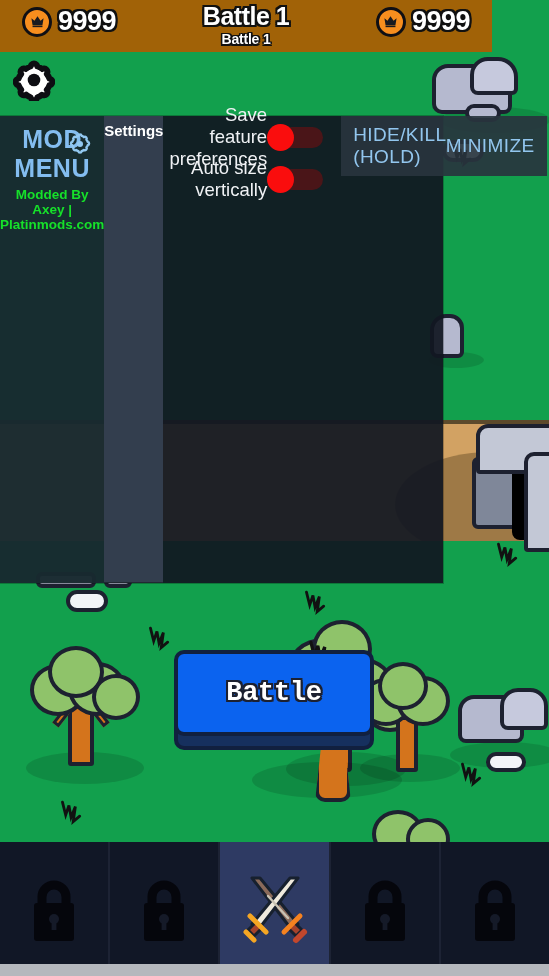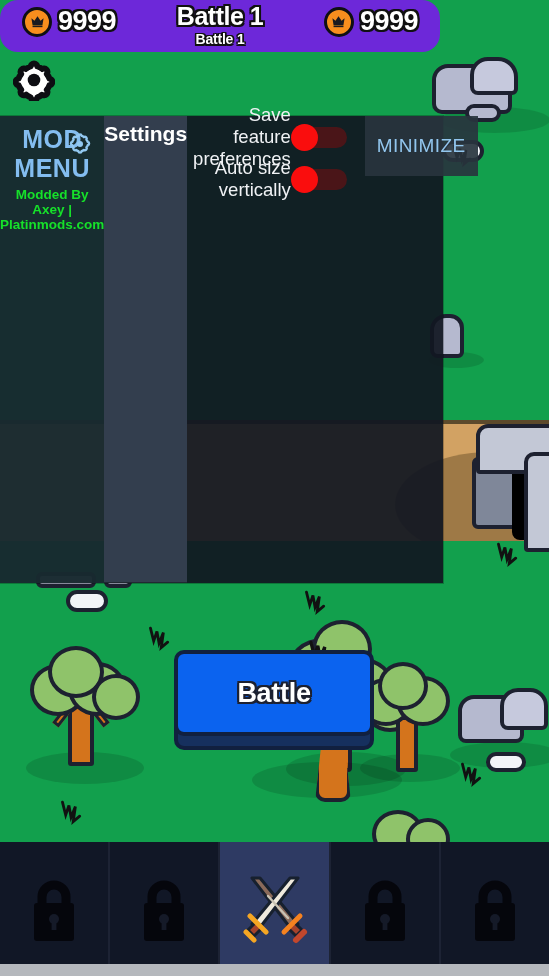--- a/index.html
+++ b/index.html
@@ -11,24 +11,23 @@
   }
   #screen {
     position:relative;
     width:549px; height:976px;
     overflow:hidden;
     background:#12a04d;
   }
 
   
   #topbar {
-    position:absolute; left:0; top:0; width:440px; height:52px;
-    background:#6d28d9;
+    position:absolute; left:0; top:0; width:492px; height:52px;
+    background:#a16207;
     z-index:6;
-    border-radius:18px;
   }
   .currency { position:absolute; top:6px; display:flex; align-items:center; gap:6px; }
   .currency.left { left:22px; }
   .currency.right { right:22px; }
   .coin {
     width:30px; height:30px; border-radius:50%;
     background:#f78e1e; border:3px solid #0f0f14;
     display:flex; align-items:center; justify-content:center;
     flex:0 0 auto;
   }
@@ -125,21 +124,21 @@
   #mm-gear {
     position:absolute; right:10px; top:14px; width:28px; height:28px;
     display:flex; align-items:center; justify-content:center;
   }
   #mm-gear svg { width:26px; height:26px; display:block; }
 
   #mm-tabbar {
     background:#333e4e; text-align:center; padding:6px 0 7px 0;
     border-bottom:1px solid rgba(0,0,0,0.35);
   }
-  #mm-tab-label { font-size:21px; font-weight:bold; color:#ffffff; }
+  #mm-tab-label { font-size:15px; font-weight:bold; color:#ffffff; }
 
   #mm-body { flex:1 1 auto; position:relative; }
 
   .mm-row {
     display:flex; align-items:center; justify-content:space-between;
     padding:0 18px 0 6px; height:42px;text-align:right;
   }
   .mm-row .label { font-size:18.5px; color:#f0f2f5; }
   .toggle {
     position:relative; width:56px; height:27px;
@@ -171,21 +170,21 @@
     position:absolute; left:174px; top:650px; width:200px; height:100px;
     z-index:4;
   }
   #battle-shadow {
     position:absolute; left:0; top:8px; width:200px; height:92px;
     background:#16305e; border:4px solid #11203f; border-radius:10px;
   }
   #battle-face {
     position:absolute; left:0; top:0; width:200px; height:86px;
     background:#0b63ef; border:4px solid #11203f; border-radius:10px;
-    display:flex; align-items:center; justify-content:center;
+    display:flex; align-items:center; justify-content:center;font-family:Liberation Mono, monospace;
   }
   #battle-label {
     font-size:27px; font-weight:bold; color:#fff; letter-spacing:-0.3px;
     text-shadow:
       -2px 0 #1d2130,2px 0 #1d2130,0 -2px #1d2130,0 2px #1d2130,
       -2px -2px #1d2130,2px -2px #1d2130,-2px 2px #1d2130,2px 2px #1d2130;
   }
 
   
   #bottomnav {
@@ -391,20 +390,21 @@
         <span class="toggle">
           <span class="track"></span>
           <span class="thumb"></span>
         </span>
       </div>
 
 
     </div>
 
     <div id="mm-footer">
+      <span class="mm-foot-btn">HIDE/KILL (HOLD)</span>
       <span class="mm-foot-btn">MINIMIZE</span>
     </div>
 
   </div>
 
   <div id="bottomnav">
 
     <div class="nav-tab">
       <svg width="56" height="72" viewBox="0 0 56 72">
         <path d="M16 32v-8a12 12 0 0 1 24 0v8" fill="none" stroke="#05060c" stroke-width="9"></path>

